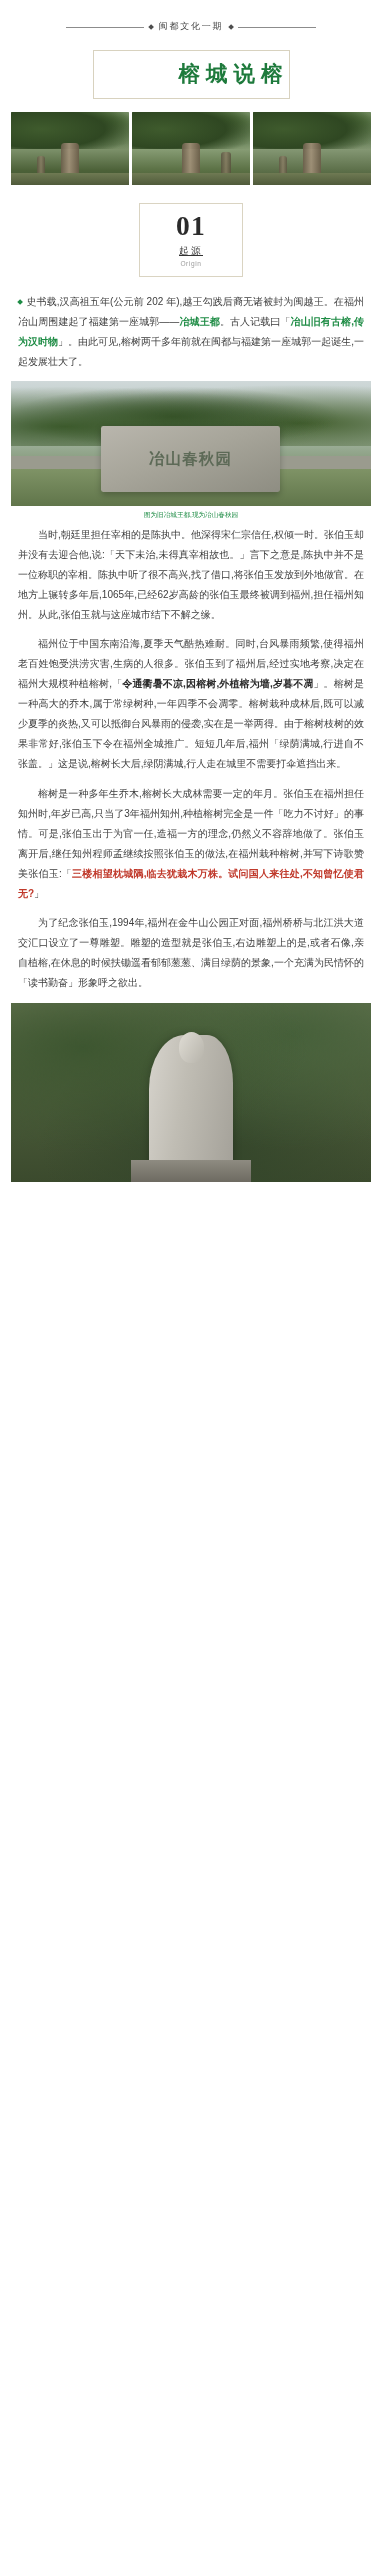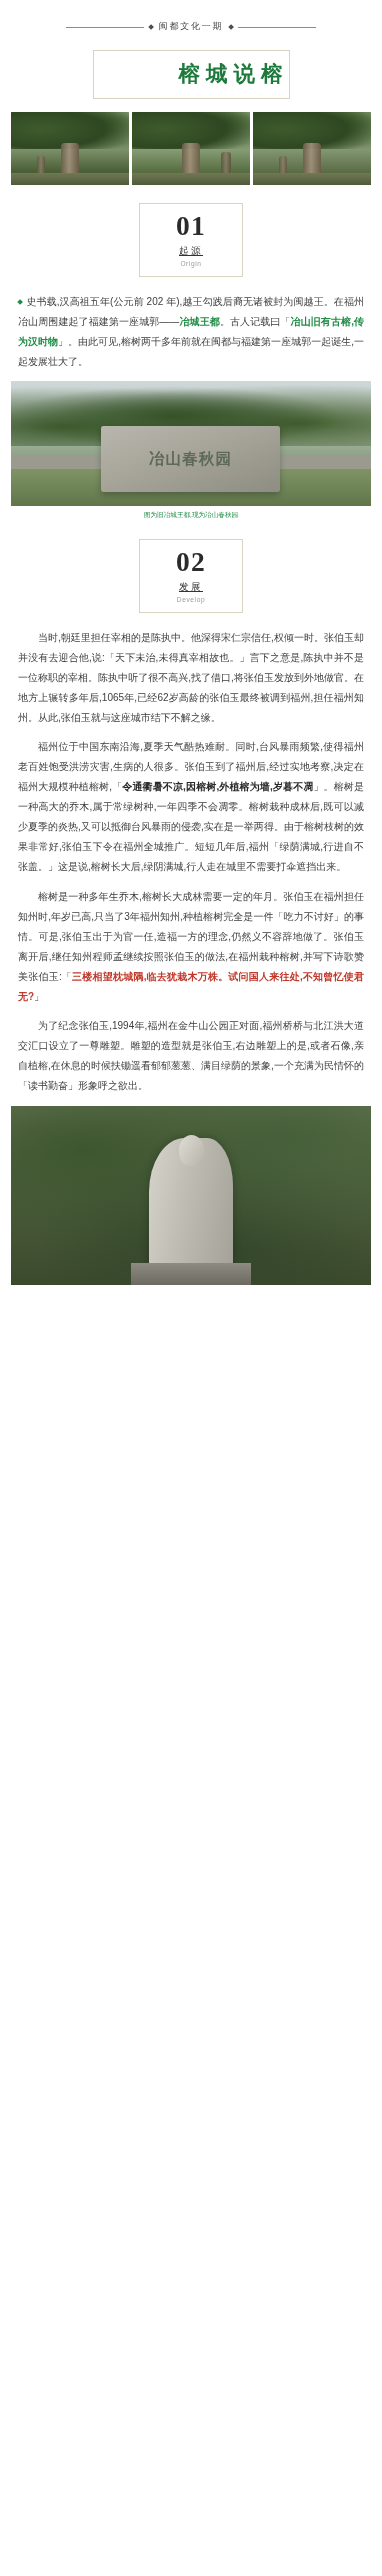--- a/index.html
+++ b/index.html
@@ -364,25 +364,20 @@
       <div class="trees"></div>
       <div class="lawn"></div>
       <div class="path"></div>
       <div class="stone">
         <div class="carve">冶山春秋园</div>
       </div>
     </div>
     <figcaption class="fig-cap">图为旧冶城王都,现为冶山春秋园</figcaption>
   </figure>
 
-  <div class="num-card">
-    <div class="num">02</div>
-    <div class="cn">发展</div>
-    <div class="en">Develop</div>
-  </div>
 
   <div class="para-wrap">
     <p class="para">当时,朝廷里担任宰相的是陈执中。他深得宋仁宗信任,权倾一时。张伯玉却并没有去迎合他,说:「天下未治,未得真宰相故也。」言下之意是,陈执中并不是一位称职的宰相。陈执中听了很不高兴,找了借口,将张伯玉发放到外地做官。在地方上辗转多年后,1065年,已经62岁高龄的张伯玉最终被调到福州,担任福州知州。从此,张伯玉就与这座城市结下不解之缘。</p>
     <p class="para">福州位于中国东南沿海,夏季天气酷热难耐。同时,台风暴雨频繁,使得福州老百姓饱受洪涝灾害,生病的人很多。张伯玉到了福州后,经过实地考察,决定在福州大规模种植榕树,「<span class="hl-bold">令通衢暑不凉,因榕树,外植榕为墙,岁暮不凋</span>」。榕树是一种高大的乔木,属于常绿树种,一年四季不会凋零。榕树栽种成林后,既可以减少夏季的炎热,又可以抵御台风暴雨的侵袭,实在是一举两得。由于榕树枝树的效果非常好,张伯玉下令在福州全城推广。短短几年后,福州「绿荫满城,行进自不张盖。」这是说,榕树长大后,绿阴满城,行人走在城里不需要打伞遮挡出来。</p>
     <p class="para">榕树是一种多年生乔木,榕树长大成林需要一定的年月。张伯玉在福州担任知州时,年岁已高,只当了3年福州知州,种植榕树完全是一件「吃力不讨好」的事情。可是,张伯玉出于为官一任,造福一方的理念,仍然义不容辞地做了。张伯玉离开后,继任知州程师孟继续按照张伯玉的做法,在福州栽种榕树,并写下诗歌赞美张伯玉:「<span class="quote-red">三楼相望枕城隅,临去犹栽木万株。试问国人来往处,不知曾忆使君无?</span>」</p>
     <p class="para">为了纪念张伯玉,1994年,福州在金牛山公园正对面,福州桥桥与北江洪大道交汇口设立了一尊雕塑。雕塑的造型就是张伯玉,右边雕塑上的是,或者石像,亲自植榕,在休息的时候扶锄遥看郁郁葱葱、满目绿荫的景象,一个充满为民情怀的「读书勤奋」形象呼之欲出。</p>
   </div>
 
   <figure class="fig">
     <div class="statue-img">

